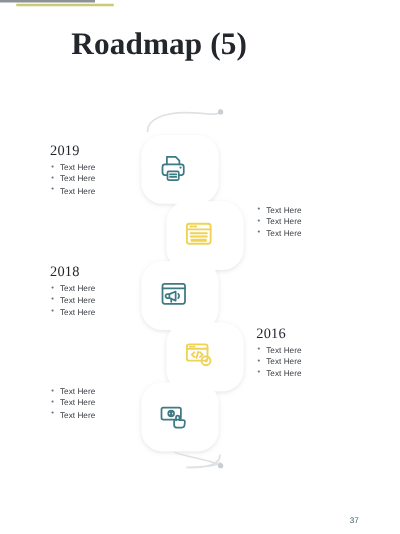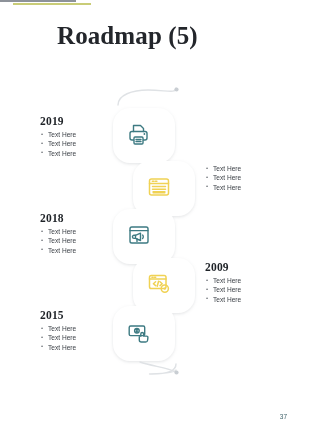--- a/index.html
+++ b/index.html
@@ -61,21 +61,21 @@
   }
   .icon-tile svg { display: block; }
 
   
   .year-block {
     position: absolute;
     width: 82px;
   }
   .year-label {
     font-family: "Liberation Serif", serif;
-    font-weight: bold;
+    font-weight: normal;
     font-size: 11.5px;
     color: #1f2328;
     margin: 0 0 3px 0;
     letter-spacing: .2px;
   }
   .bullet-list {
     list-style: none;
     margin: 0;
     padding: 0;
   }
@@ -217,30 +217,29 @@
 <div class="year-block" style="left:40px; top:212px;">
   <div class="year-label">2018</div>
   <ul class="bullet-list">
     <li class="bullet-item">Text Here</li>
     <li class="bullet-item">Text Here</li>
     <li class="bullet-item">Text Here</li>
   </ul>
 </div>
 
 <div class="year-block" style="left:205px; top:261px;">
-  <div class="year-label">2009</div>
+  <div class="year-label">2016</div>
   <ul class="bullet-list">
     <li class="bullet-item">Text Here</li>
     <li class="bullet-item">Text Here</li>
     <li class="bullet-item">Text Here</li>
   </ul>
 </div>
 
 <div class="year-block" style="left:40px; top:309px;">
-  <div class="year-label">2015</div>
   <ul class="bullet-list">
     <li class="bullet-item">Text Here</li>
     <li class="bullet-item">Text Here</li>
     <li class="bullet-item">Text Here</li>
   </ul>
 </div>
 
 <div class="page-number">37</div>
 
 </body></html>

